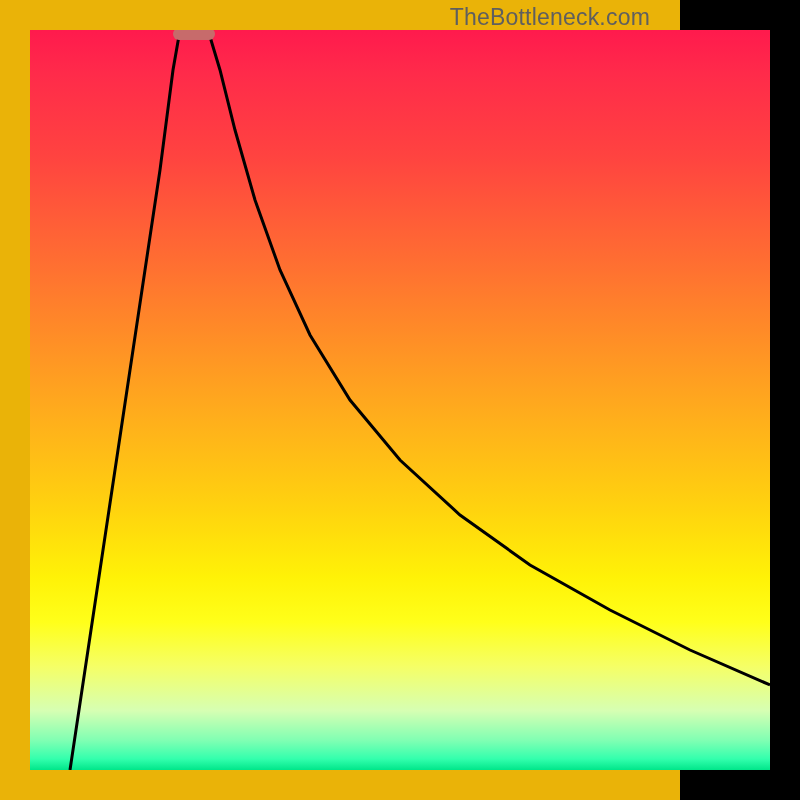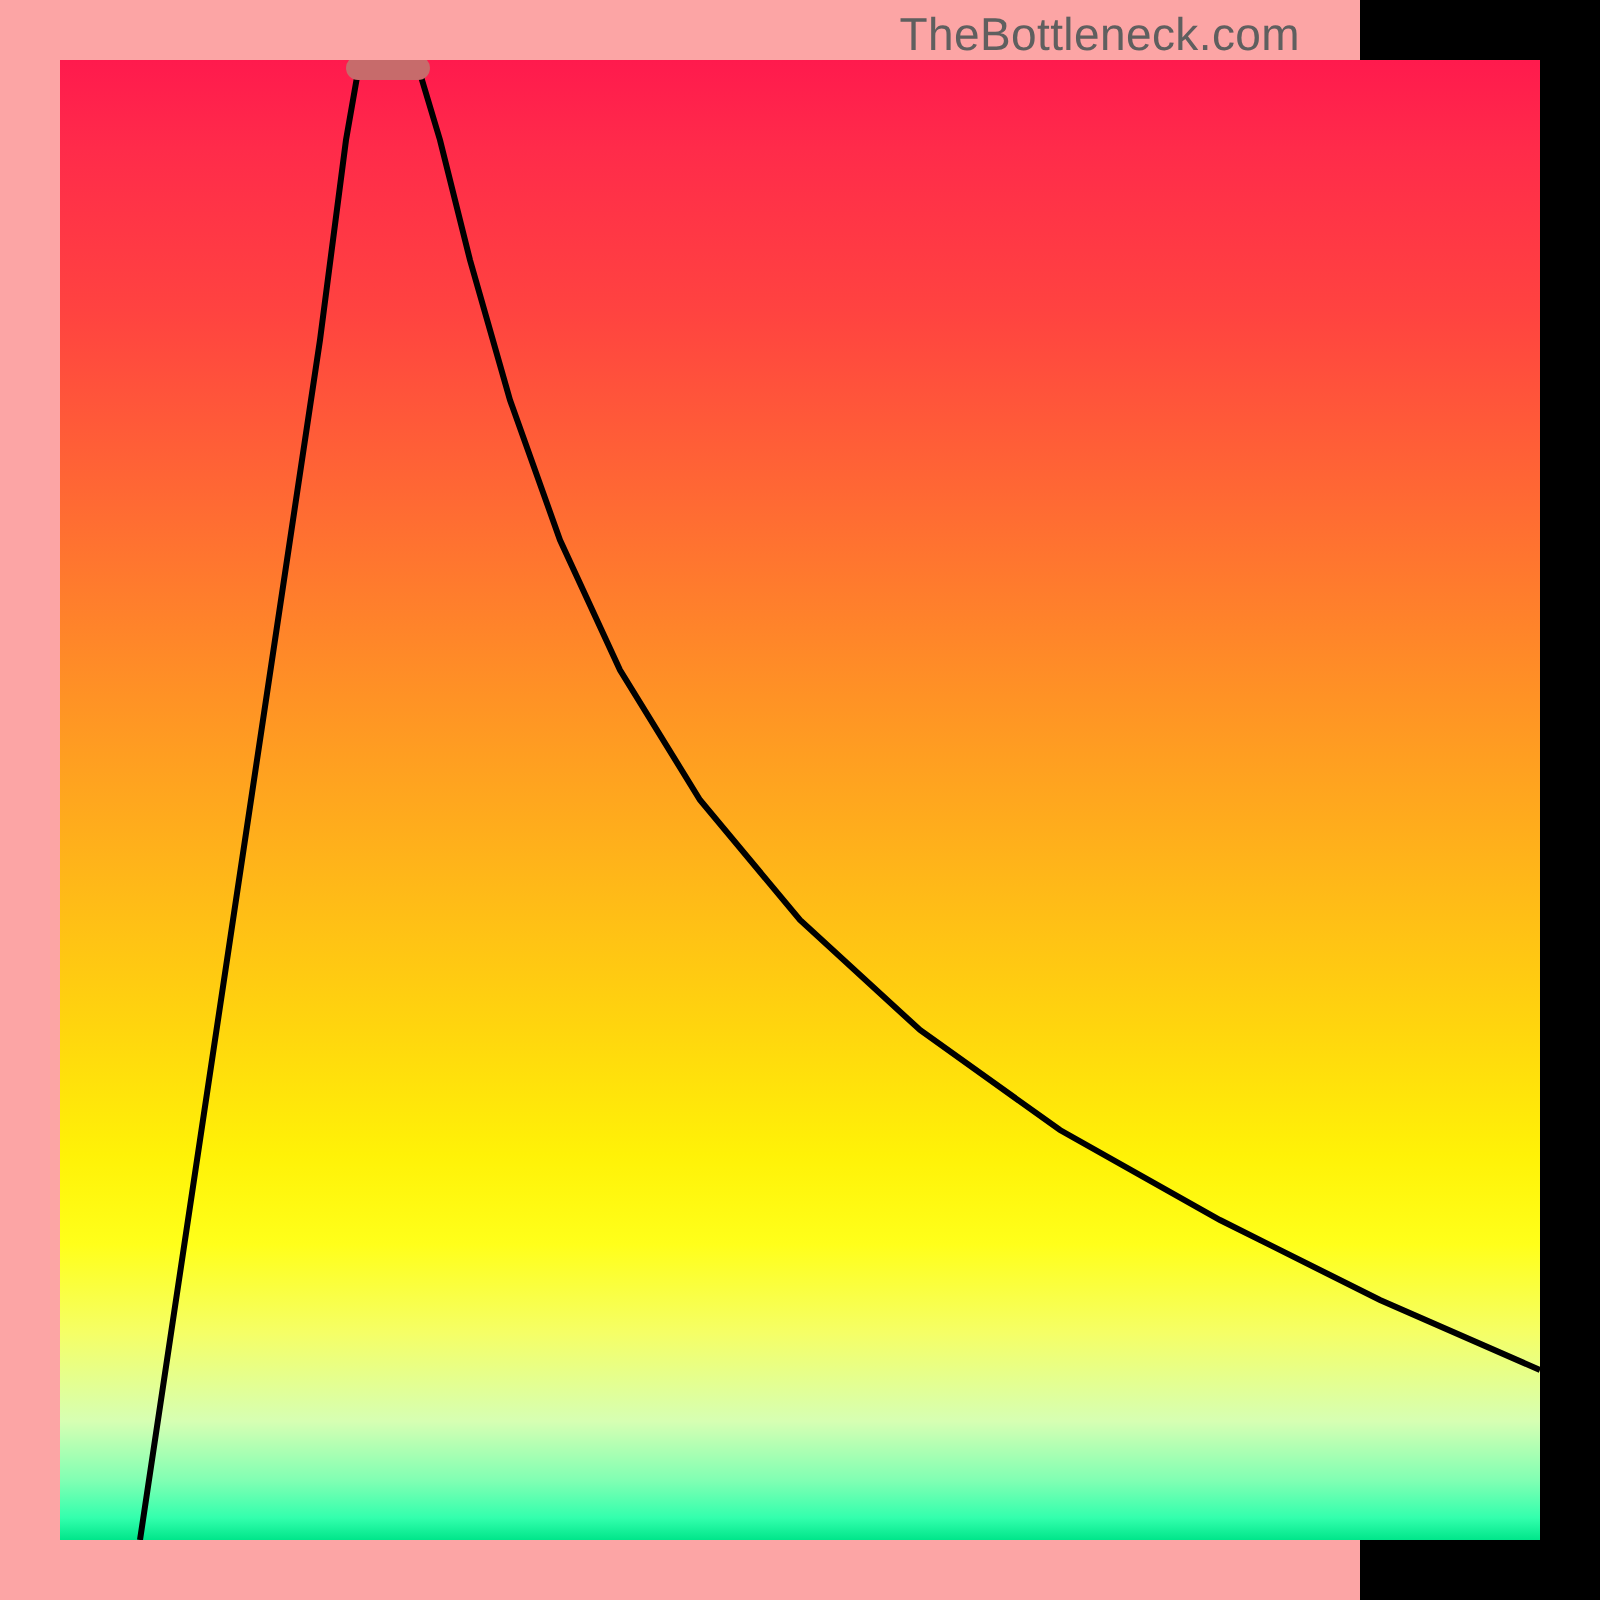--- a/index.html
+++ b/index.html
@@ -8,21 +8,21 @@
     width: 800px;
     height: 800px;
     overflow: hidden;
     background: #000;
     font-family: Arial, Helvetica, sans-serif;
   }
   .frame {
     position: absolute;
     left: 0; top: 0;
     width: 680px; height: 800px;
-    background: #fca5a5;
+    background: #eab308;
   }
   .plot {
     position: absolute;
     left: 30px;
     top: 30px;
     width: 740px;
     height: 740px;
     overflow: hidden;
   }
   .gradient {

